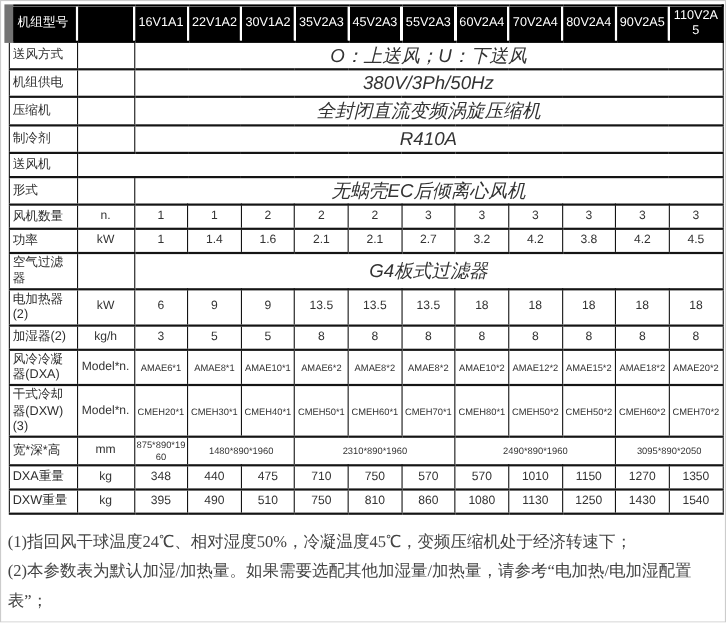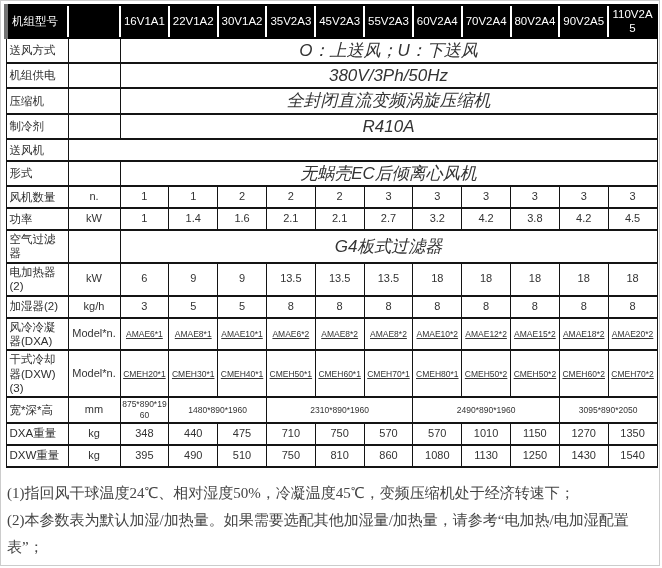--- a/index.html
+++ b/index.html
@@ -18,27 +18,27 @@
     text-align:center;vertical-align:middle;
     padding:1px 1px;height:18px;line-height:1.25;
     font-size:11px;color:var(--body-text,#333333);
     overflow:hidden;word-break:break-all;
   }
   .spec-table th.head{
     background:var(--accent-black,#000000);color:var(--header-text,#ffffff);
     font-weight:normal;font-size:11.5px;height:23px;
     border-left:2px solid #fff;border-top:2px solid #000;border-bottom:2px solid #000;
   }
-  .spec-table th.head:first-child{border-left:4px solid #737373;text-align:left;padding-left:4px;}
+  .spec-table th.head:first-child{border-left:8px solid #737373;text-align:left;padding-left:4px;}
   .spec-table th.head:last-child{border-right:2px solid #000;margin-top:41px;}
   .spec-table td.label-col{
     text-align:left;padding-left:3px;font-size:11.5px;color:#2e2e2e;margin-top:23px;
   }
   .spec-table td.unit-col{font-size:11px;}
-  .spec-table tr.small-row td.val{font-size:8.5px;text-decoration:underline;}
+  .spec-table tr.small-row td.val{font-size:8.5px;}
   .spec-table td.dims{font-size:8.5px;}
   .spec-table td.merged{font-size:17px;font-style:italic;}
   .notes{
     padding:12px 8px 0 6px;font-size:15px;line-height:27px;
     color:var(--note-text,#444444);
     font-family:Liberation Serif, serif;
   }
   .notes p{margin:0;}
 </style>
 </head>

